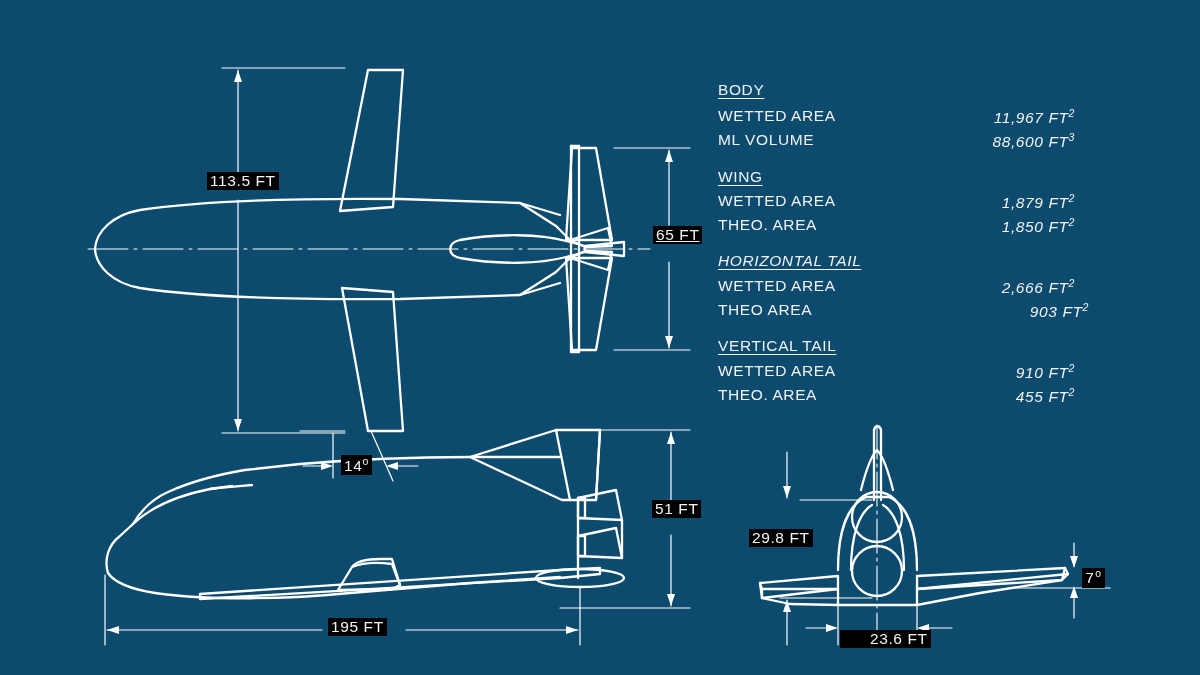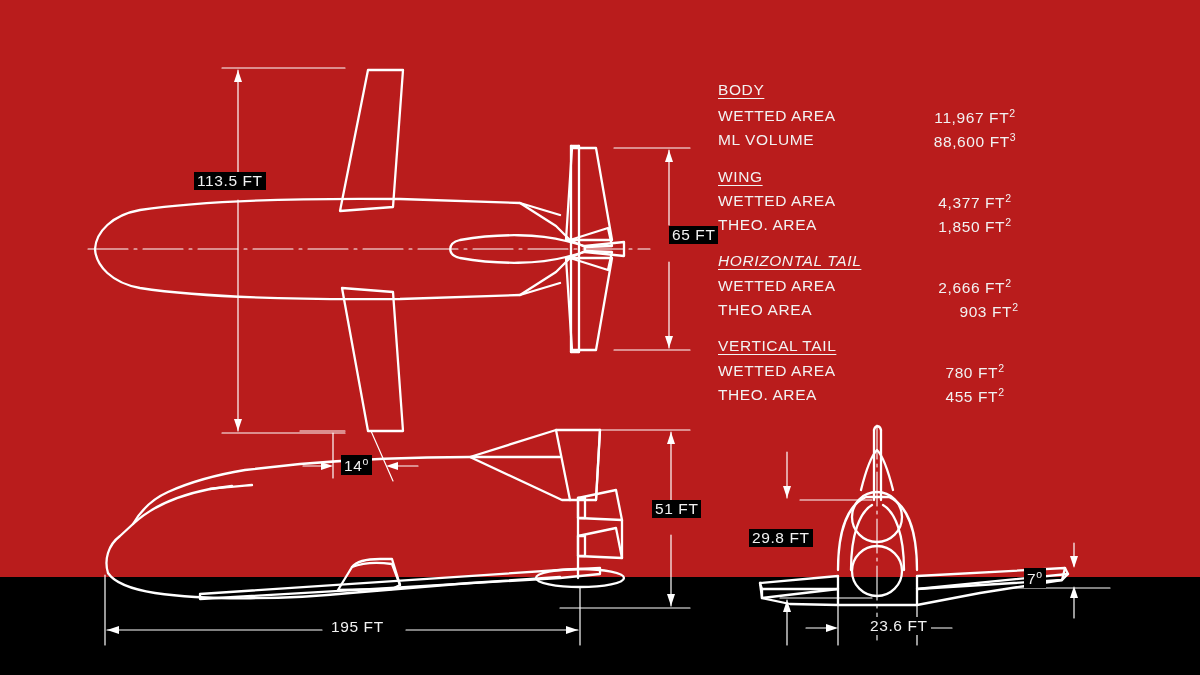--- a/index.html
+++ b/index.html
@@ -1,23 +1,23 @@
 <!DOCTYPE html>
 <html><head>
 <meta charset="utf-8">
 <style>
   html,body{margin:0;padding:0;background:#000;}
   body{width:1200px;height:675px;overflow:hidden;
        font-family:"Liberation Sans",sans-serif;color:#fff;}
-  #stage{position:relative;width:1200px;height:577px;background:#b91c1c;}
+  #stage{position:relative;width:1200px;height:675px;background:#0c4a6e;}
   svg{position:absolute;top:0;left:0;}
   .spec{position:absolute;font-size:15.5px;letter-spacing:.6px;
         white-space:nowrap;color:#f2f2f2;}
   .spec.hdr{text-decoration:underline;text-underline-offset:3px;}
-  .spec.val{text-align:center;}
+  .spec.val{text-align:right;font-style:italic;}
   .dim{position:absolute;font-size:15.5px;letter-spacing:.6px;
        white-space:nowrap;color:#f2f2f2;background:#000;padding:0 3px;}
   .sup{font-size:10.5px;vertical-align:super;}
 </style>
 </head>
 <body>
 
 <div id="stage">
 
   <svg width="1200" height="675" viewBox="0 0 1200 675">
@@ -201,46 +201,46 @@
   <div>
 
     <div class="spec hdr" style="left:718px;top:81px;">BODY</div>
     <div class="spec" style="left:718px;top:107px;">WETTED AREA</div>
     <div class="spec val" style="left:875px;top:107px;width:200px;"><span>11,967 FT</span><span class="sup">2</span></div>
     <div class="spec" style="left:718px;top:131px;text-align:right;">ML VOLUME</div>
     <div class="spec val" style="left:875px;top:131px;width:200px;"><span>88,600 FT</span><span class="sup">3</span></div>
 
     <div class="spec hdr" style="left:718px;top:168px;">WING</div>
     <div class="spec" style="left:718px;top:192px;">WETTED AREA</div>
-    <div class="spec val" style="left:875px;top:192px;width:200px;"><span>4,377 FT</span><span class="sup">2</span></div>
+    <div class="spec val" style="left:875px;top:192px;width:200px;"><span>1,879 FT</span><span class="sup">2</span></div>
     <div class="spec" style="left:718px;top:216px;">THEO. AREA</div>
     <div class="spec val" style="left:875px;top:216px;width:200px;"><span>1,850 FT</span><span class="sup">2</span></div>
 
     <div class="spec hdr" style="left:718px;top:252px;font-style:italic;">HORIZONTAL TAIL</div>
     <div class="spec" style="left:718px;top:277px;">WETTED AREA</div>
     <div class="spec val" style="left:875px;top:277px;width:200px;"><span>2,666 FT</span><span class="sup">2</span></div>
     <div class="spec" style="left:718px;top:301px;">THEO AREA</div>
     <div class="spec val" style="left:889px;top:301px;width:200px;"><span>903 FT</span><span class="sup">2</span></div>
 
     <div class="spec hdr" style="left:718px;top:337px;">VERTICAL TAIL</div>
     <div class="spec" style="left:718px;top:362px;">WETTED AREA</div>
-    <div class="spec val" style="left:875px;top:362px;width:200px;"><span>780 FT</span><span class="sup">2</span></div>
+    <div class="spec val" style="left:875px;top:362px;width:200px;"><span>910 FT</span><span class="sup">2</span></div>
     <div class="spec" style="left:718px;top:386px;">THEO. AREA</div>
     <div class="spec val" style="left:875px;top:386px;width:200px;"><span>455 FT</span><span class="sup">2</span></div>
   </div>
 
-  <div class="dim" style="left:194px;top:172px;">113.5 FT</div>
-
-  <div class="dim" style="left:669px;top:226px;">65 FT</div>
+  <div class="dim" style="left:207px;top:172px;">113.5 FT</div>
+
+  <div class="dim" style="left:653px;top:226px;text-decoration:underline;">65 FT</div>
 
   <div class="dim" style="left:341px;top:455px;text-align:center;"><span>14</span><span class="sup">o</span></div>
 
   <div class="dim" style="left:652px;top:500px;">51 FT</div>
 
   <div class="dim" style="left:328px;top:618px;">195 FT</div>
 
   <div class="dim" style="left:749px;top:529px;">29.8 FT</div>
 
-  <div class="dim" style="left:840px;top:617px;padding-left:30px;">23.6 FT</div>
-
-  <div class="dim" style="left:1024px;top:568px;"><span>7</span><span class="sup">o</span></div>
+  <div class="dim" style="left:840px;top:630px;padding-left:30px;">23.6 FT</div>
+
+  <div class="dim" style="left:1082px;top:568px;font-family:Liberation Mono, monospace;"><span>7</span><span class="sup">o</span></div>
 
 </div>
 
 </body></html>

